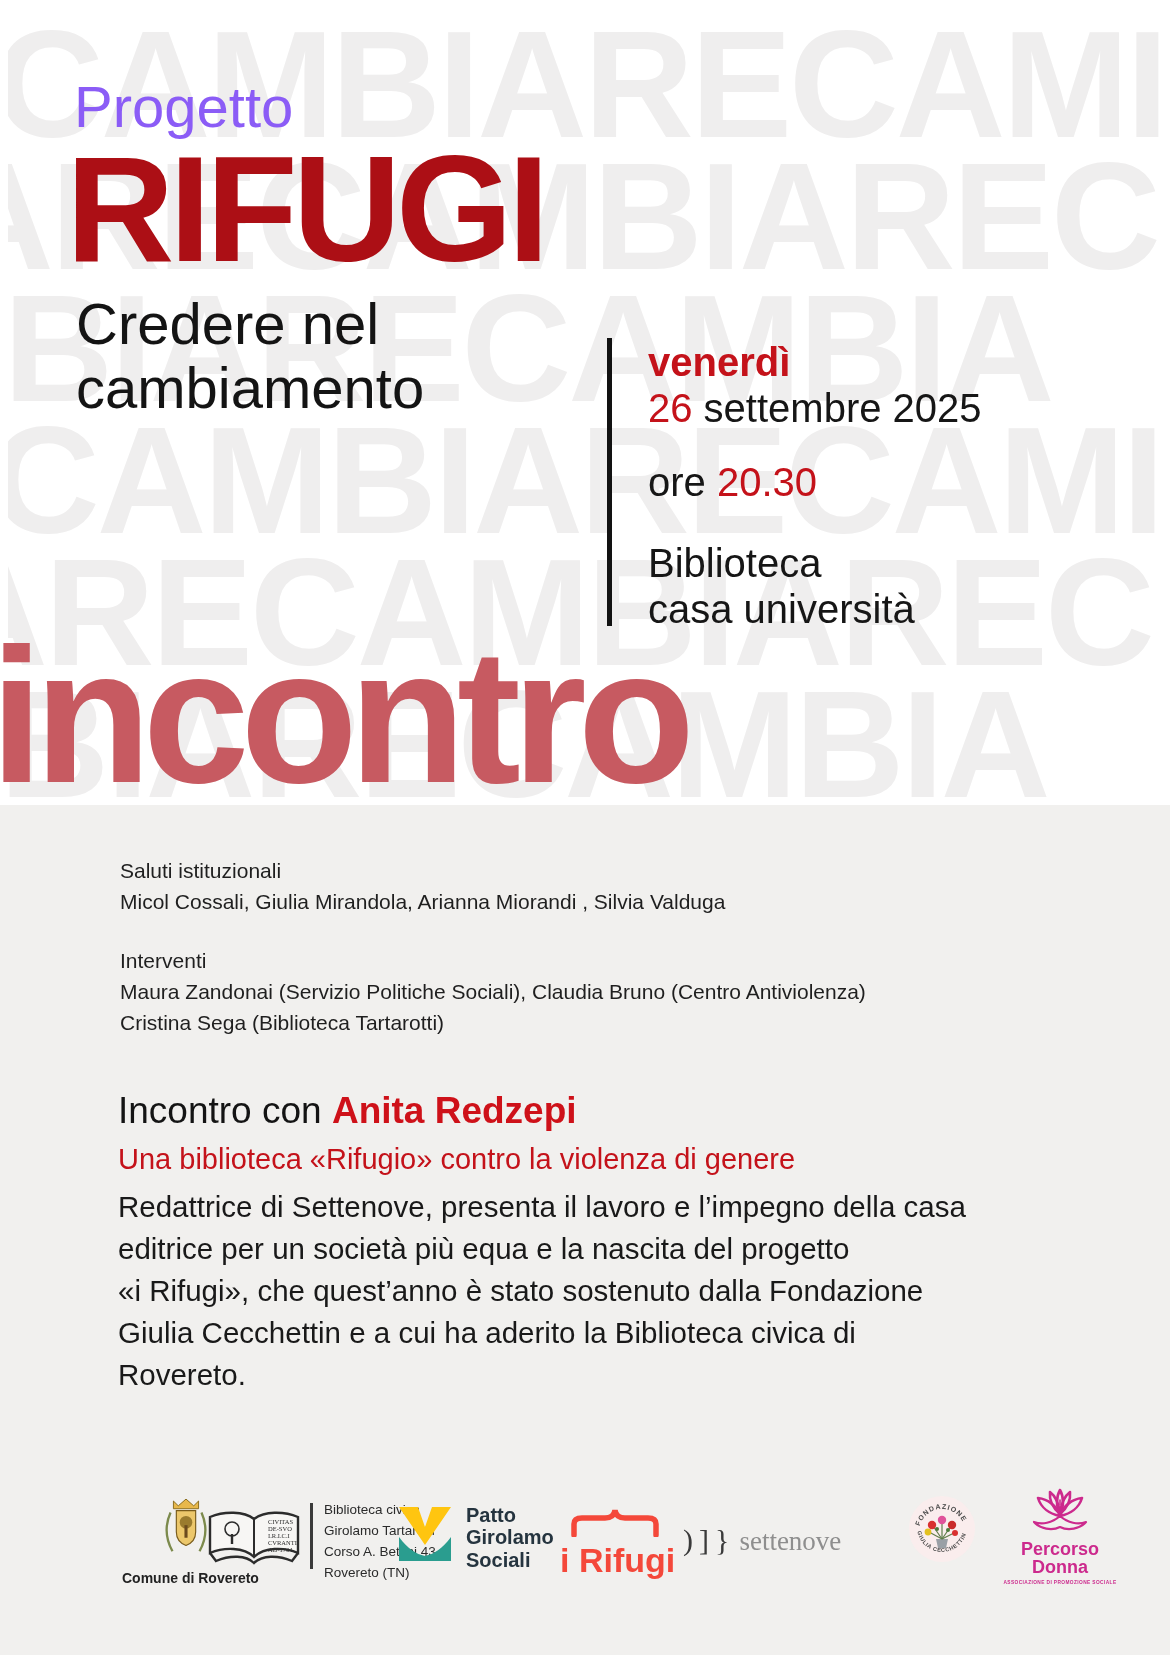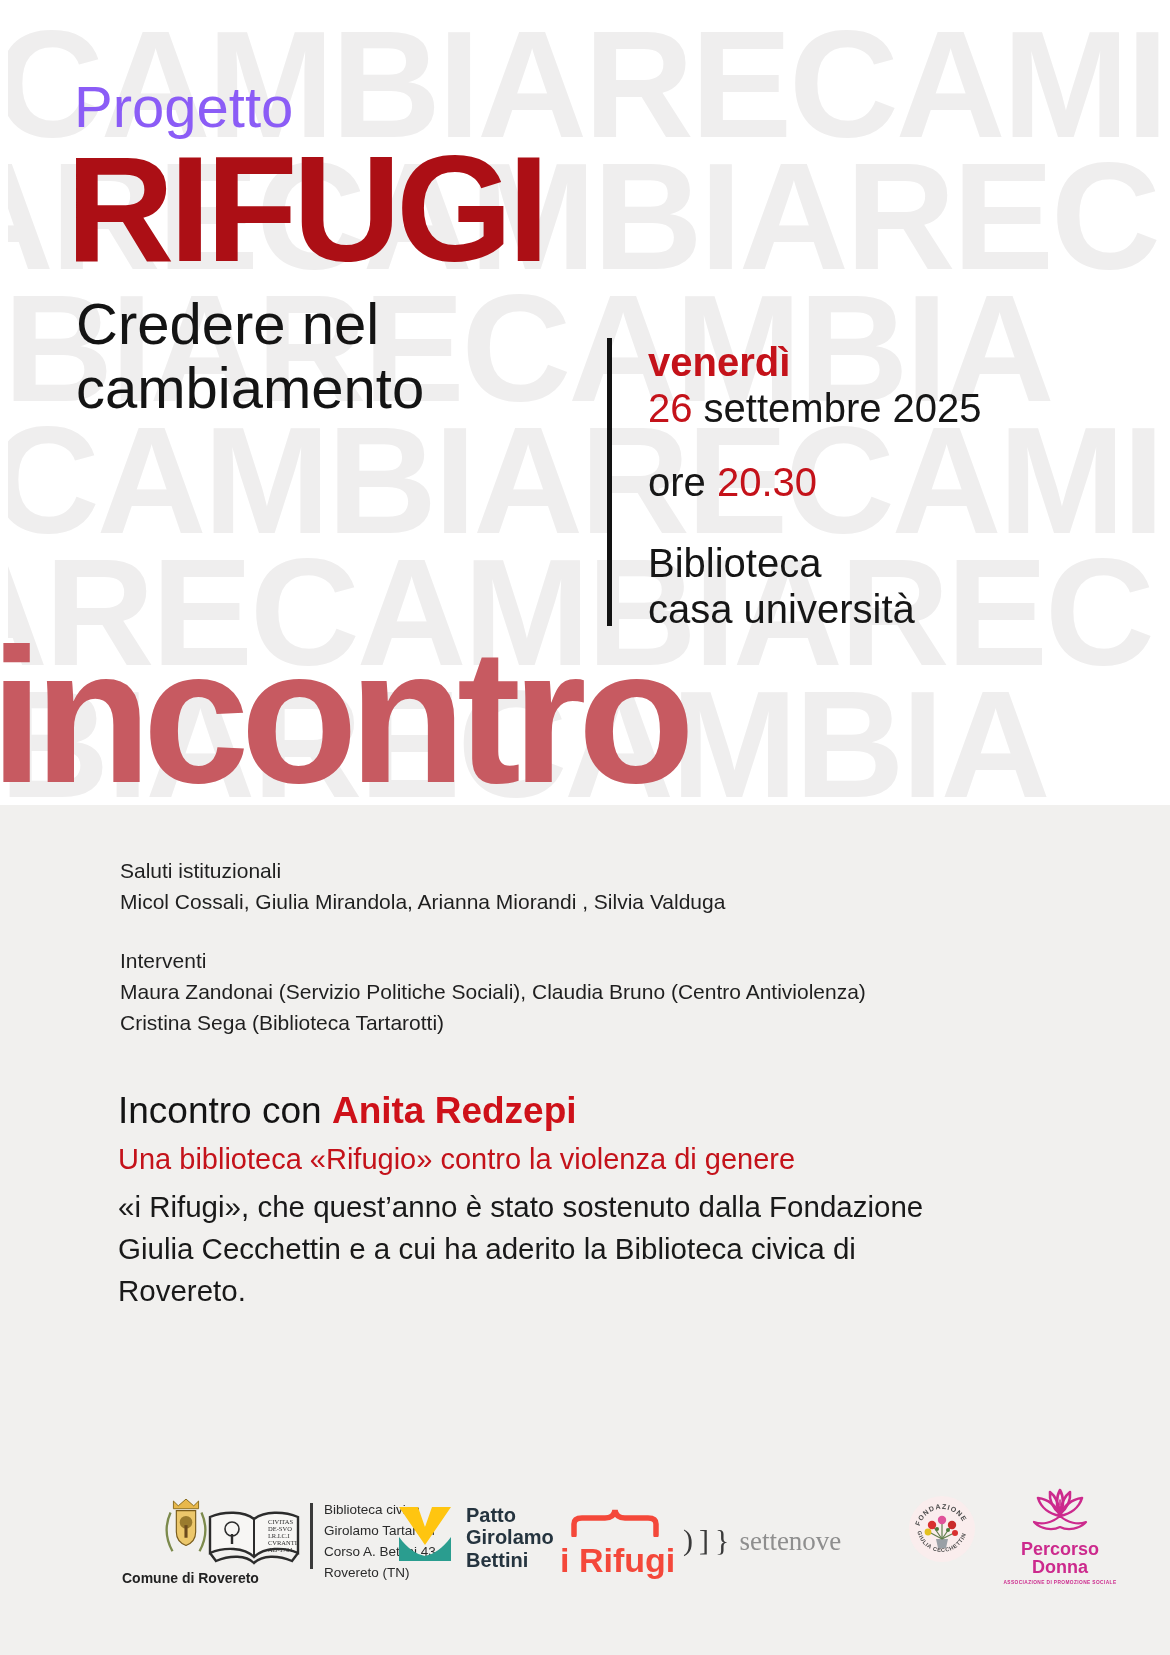--- a/index.html
+++ b/index.html
@@ -107,20 +107,22 @@
     </div>
     <div class="prog-block pb-2">
       <div>Interventi</div>
       <div>Maura Zandonai (Servizio Politiche Sociali), Claudia Bruno (Centro Antiviolenza)</div>
       <div>Cristina Sega (Biblioteca Tartarotti)</div>
     </div>
 
     <div class="meet-head"><span>Incontro con </span><span class="meet-guest">Anita Redzepi</span></div>
     <div class="meet-sub">Una biblioteca «Rifugio» contro la violenza di genere</div>
     <div class="meet-par">
+      <div>Redattrice di Settenove, presenta il lavoro e l’impegno della casa</div>
+      <div>editrice per un società più equa e la nascita del progetto</div>
       <div>«i Rifugi», che quest’anno è stato sostenuto dalla Fondazione</div>
       <div>Giulia Cecchettin e a cui ha aderito la Biblioteca civica di</div>
       <div>Rovereto.</div>
     </div>
 
     <div class="logo-group comune">
       <svg width="58" height="66" viewBox="0 0 60 68">
         <path d="M17,12 L17,4 L22,9 L30,2 L38,9 L43,4 L43,12 Z" fill="#e8b84b" stroke="#8a6d1f" stroke-width="1"></path>
         <path d="M20,14 h20 v22 q0,10 -10,14 q-10,-4 -10,-14 Z" fill="#ecc76b" stroke="#7a5c1c" stroke-width="1.2"></path>
         <circle cx="30" cy="26" r="6.5" fill="#9a7b2e"></circle>
@@ -154,21 +156,21 @@
     </div>
 
     <div class="logo-group patto">
       <svg class="patto-logo" width="62" height="64" viewBox="0 0 62 64">
         <polygon points="5,4 24,4 31,24 38,4 57,4 31,42" fill="#ffc510"></polygon>
         <path d="M5,34 C14,46 22,51 31,53 C40,51 48,46 57,34 L57,58 L5,58 Z" fill="#2a9d8f"></path>
       </svg>
       <div class="patto-text">
         <div>Patto</div>
         <div>Girolamo</div>
-        <div>Bettini</div>
+        <div>Sociali</div>
       </div>
     </div>
 
     <div class="logo-group rifugi">
       <svg width="92" height="30" viewBox="0 0 92 30">
         <path d="M5,28 L5,17 Q5,11 13,11 L36,11 Q45,11 46,3 Q47,11 56,11 L79,11 Q87,11 87,17 L87,28" fill="none" stroke="#f4483a" stroke-width="5.5" stroke-linecap="round"></path>
       </svg>
       <div class="rifugi-label">i Rifugi</div>
     </div>
 

